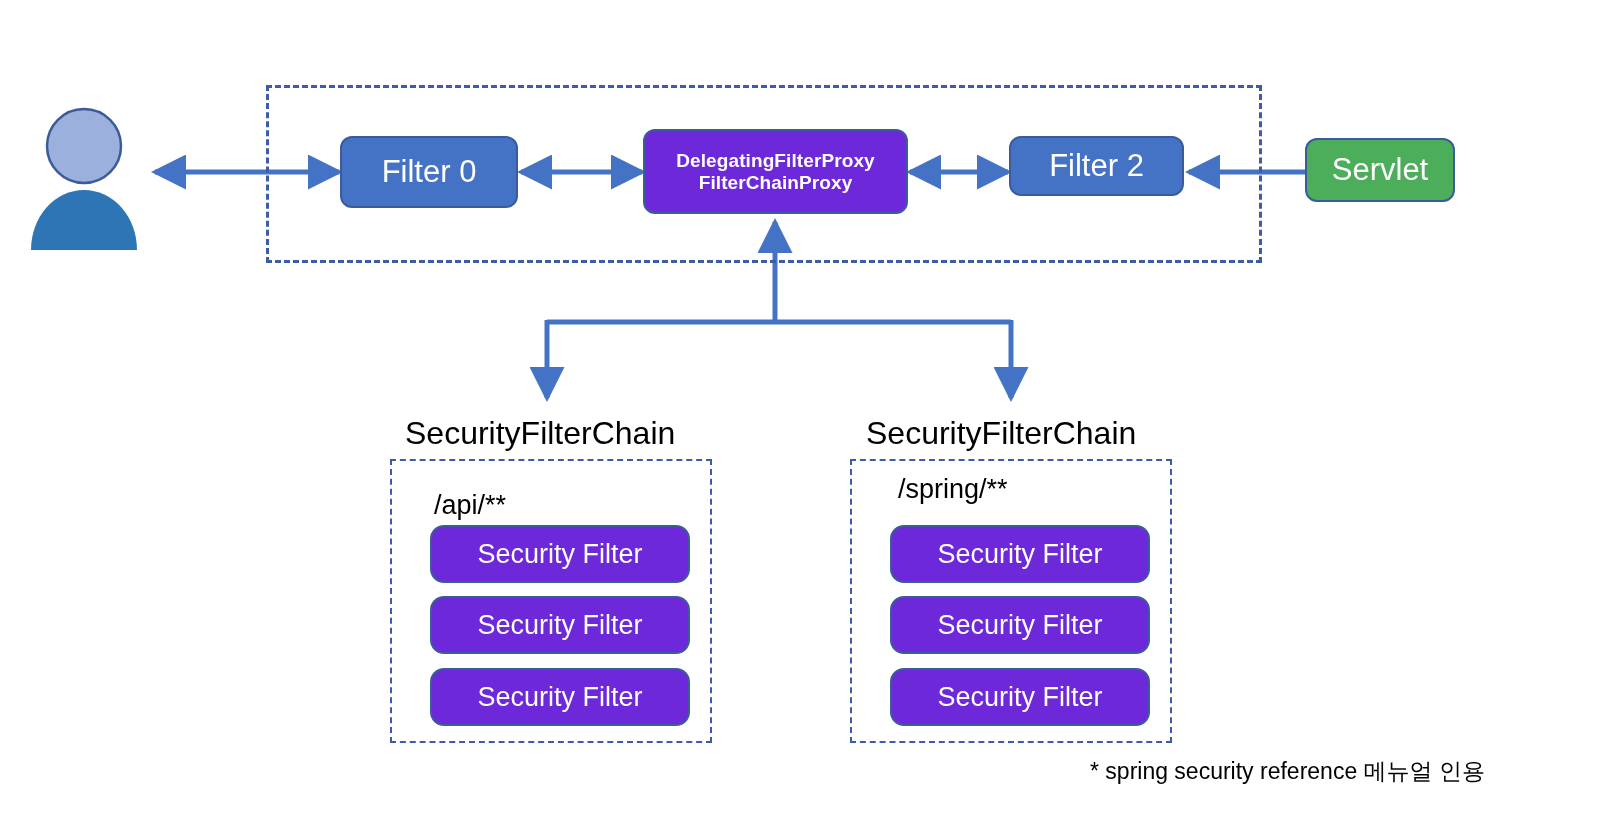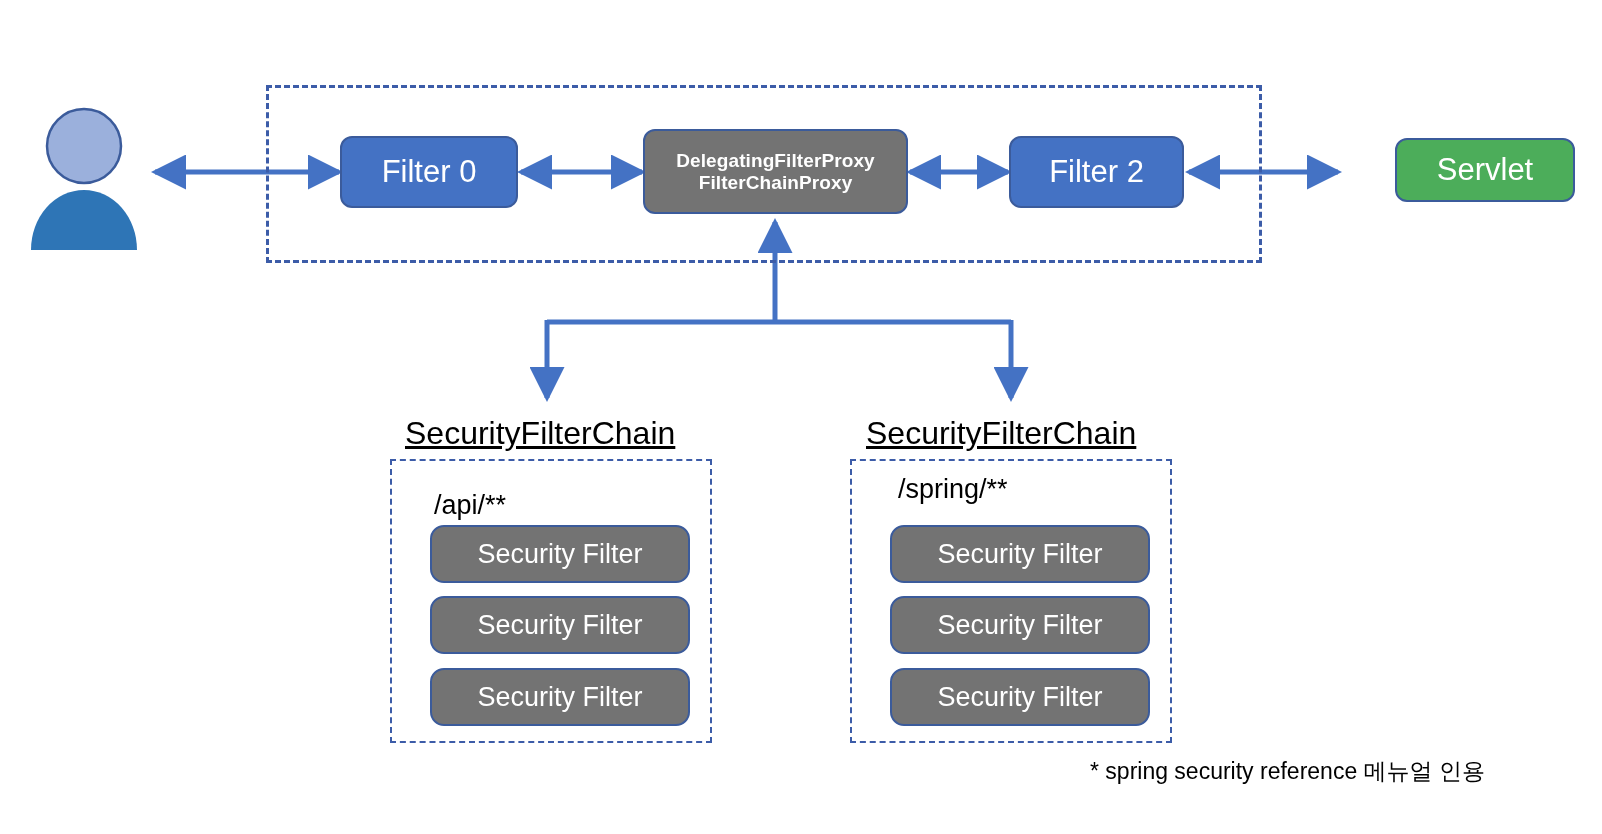--- a/index.html
+++ b/index.html
@@ -39,35 +39,35 @@
     border-radius: 12px;
     display: flex;
     align-items: center;
     justify-content: center;
     text-align: center;
     color: #ffffff;
     line-height: 1.12;
     user-select: none;
   }
   .node.blue   { background: #4472C4; }
-  .node.orange { background: #737373; }
+  .node.orange { background: #6d28d9; }
   .node.green  { background: #4CAD5A; }
 
   .node.filter   { font-size: 31px; }
   .node.proxy    { font-size: 19px; font-weight: 600; letter-spacing: .1px; }
   .node.servlet  { font-size: 31px; }
   .node.secfilter{ font-size: 27px; border-radius: 14px; }
 
   
   .label {
     position: absolute;
     white-space: nowrap;
     color: #000000;
   }
-  .chain-title { font-size: 32px; text-decoration: underline; }
+  .chain-title { font-size: 32px; }
   .path-label  { font-size: 27px; }
   .footnote    { font-size: 23px; }
 
   
   .person { position: absolute; }
 
   
   #wires {
     position: absolute;
     left: 0; top: 0;
@@ -133,25 +133,25 @@
 
   <div class="node blue filter" style="left:340px; top:136px; width:178px; height:72px;">
     <span>Filter 0</span>
   </div>
 
   <div class="node orange proxy" style="left:643px; top:129px; width:265px; height:85px; flex-direction:column;">
     <span>DelegatingFilterProxy</span>
     <span>FilterChainProxy</span>
   </div>
 
-  <div class="node blue filter" style="left:1009px; top:136px; width:175px; height:72px;text-align:center;">
+  <div class="node blue filter" style="left:1009px; top:136px; width:175px; height:60px;text-align:center;">
     <span>Filter 2</span>
   </div>
 
-  <div class="node green servlet" style="left:1395px; top:138px; width:180px; height:64px;">
+  <div class="node green servlet" style="left:1305px; top:138px; width:150px; height:64px;">
     <span>Servlet</span>
   </div>
 
   <div class="label chain-title" style="left:405px; top:415px;">SecurityFilterChain</div>
 
   <div class="dashed-box thin" style="left:390px; top:459px; width:322px; height:284px;"></div>
 
   <div class="label path-label" style="left:434px; top:490px;">/api/**</div>
 
   <div class="node orange secfilter" style="left:430px; top:525px; width:260px; height:58px;">

